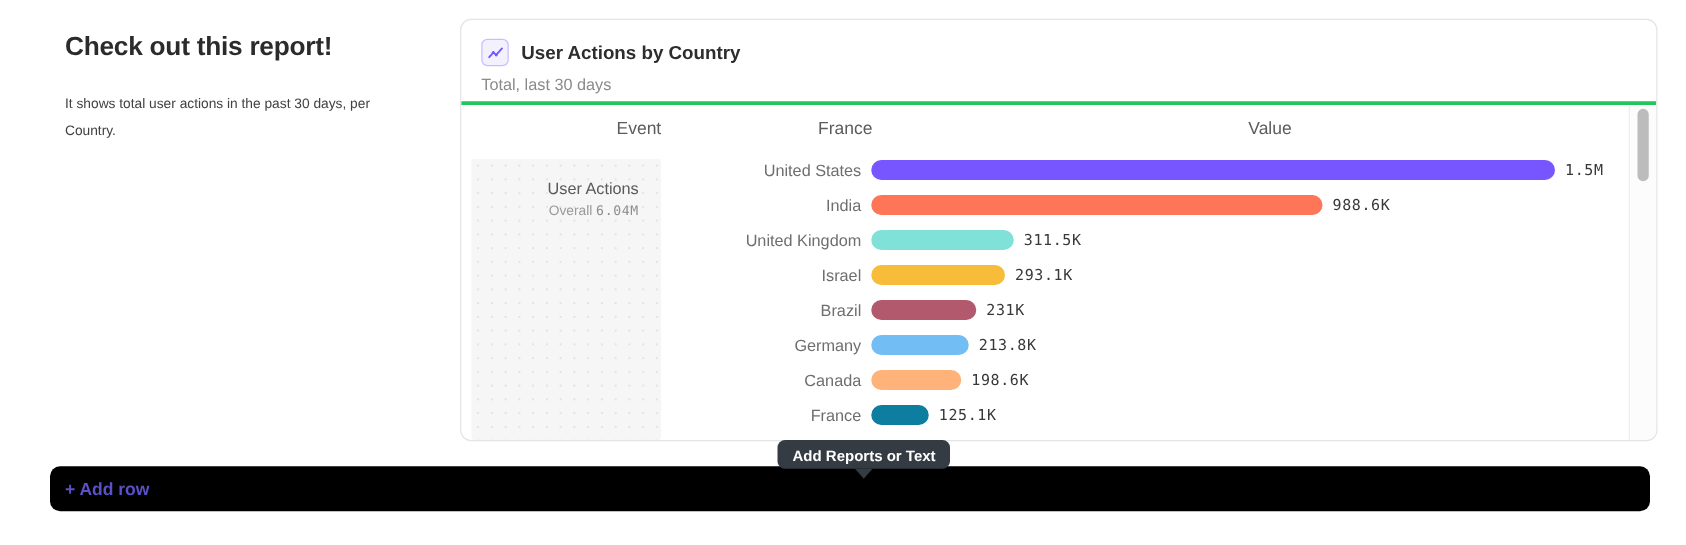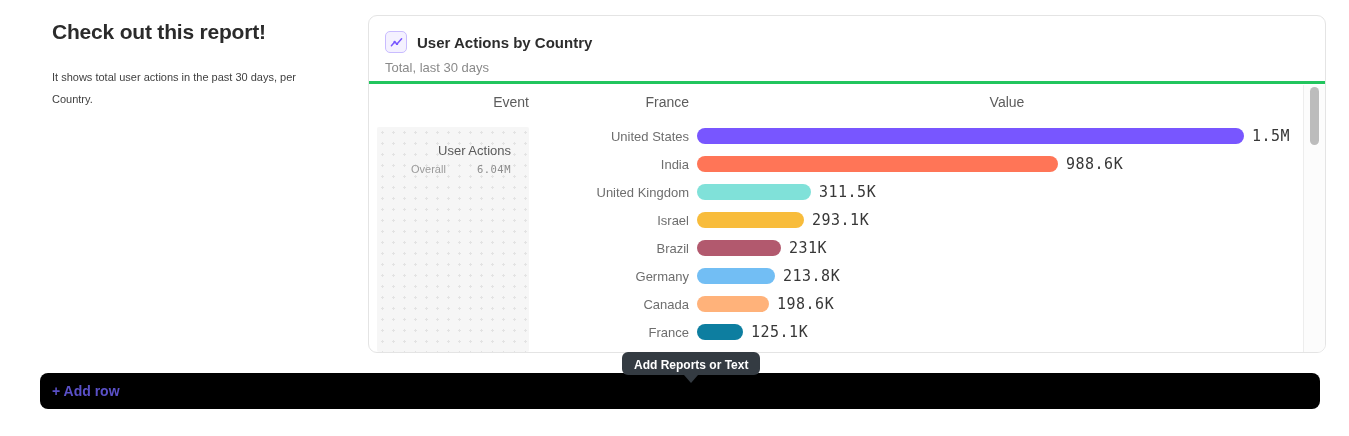--- a/index.html
+++ b/index.html
@@ -6,21 +6,21 @@
   html,body { width: 1349px; height: 436px; }
   body {
     font-family: "Liberation Sans", sans-serif;
     background: #ffffff;
     position: relative;
     overflow: hidden;
     color: #2b2b2b;
   }
 
   
-  .intro { position: absolute; left: 52px; top: 20px; width: 280px; }
+  .intro { position: absolute; left: 52px; top: 26px; width: 280px; }
   .intro h1 { font-size: 21px; font-weight: 700; color: #2b2b2b; letter-spacing: -0.2px; }
   .intro p  { margin-top: 22px; font-size: 11px; line-height: 22px; color: #414141; width: 250px; }
 
   
   .card {
     position: absolute; left: 368px; top: 15px; width: 958px; height: 338px;
     background: #fff; border: 1px solid #e4e4e4; border-radius: 9px;
     overflow: hidden;
   }
   .card-header { padding: 15px 16px 0 16px; height: 68px; border-bottom: 3px solid #22c55e; }
@@ -28,43 +28,43 @@
   .chart-icon {
     width: 22px; height: 22px; border-radius: 5px; flex: none;
     background: #f4f1ff; border: 1px solid #c9bcff;
     display: flex; align-items: center; justify-content: center;
   }
   .card-title { font-size: 15px; font-weight: 700; color: #2d2d2d; }
   .card-subtitle { margin-top: 7px; font-size: 13px; color: #8a8a8a; }
 
   
   .table-area { position: absolute; left: 0; top: 69px; right: 0; bottom: 0; }
-  .col-headers { display: flex; height: 34px; align-items: center; font-size: 14px; color: #5c5c5c; }
+  .col-headers { display: flex; height: 34px; align-items: center; font-size: 14px; color: #5c5c5c; gap: 9px; }
   .col-event   { width: 160px; text-align: right; flex: none; }
   .col-country { width: 160px; text-align: right; flex: none; }
   .col-value   { flex: 1; text-align: center; }
 
   .event-cell {
     position: absolute; left: 8px; top: 42px; bottom: 0; width: 152px;
     background: #f6f6f6; border-radius: 2px;
     background-image: radial-gradient(circle, #e3e3e3 1px, rgba(0,0,0,0) 1.2px);
     background-size: 11px 11px;
     text-align: right; padding: 16px 18px 0 0;
   }
   .event-name { font-size: 13px; color: #5a5a5a; }
   .event-overall { margin-top: 5px; font-size: 11px; color: #9b9b9b; }
-  .event-overall .num { font-family: "DejaVu Sans Mono", monospace; font-size: 10.5px; color: #8d8d8d; letter-spacing: 0.5px; margin-left: 28px; }
+  .event-overall .num { font-family: "DejaVu Sans Mono", monospace; font-size: 10.5px; color: #8d8d8d; letter-spacing: 0.5px; }
 
   .rows { margin-top: 3px; }
   .bar-row { display: flex; align-items: center; height: 28px; }
   .country-label { width: 320px; flex: none; text-align: right; font-size: 13px; color: #6e6e6e; }
   .bar { height: 16px; border-radius: 8px; margin-left: 8px; flex: none; }
   .value-label {
     margin-left: 8px; font-family: "DejaVu Sans Mono", monospace;
-    font-size: 15px; color: #383838; letter-spacing: 0.5px; white-space: nowrap;
+    font-size: 12px; color: #383838; letter-spacing: 0.5px; white-space: nowrap;
   }
 
   
   .scroll-track {
     position: absolute; top: 0; right: 0; bottom: 0; width: 22px;
     border-left: 1px solid #ededed; background: #fcfcfc;
   }
   .scroll-thumb {
     position: absolute; top: 2px; right: 6px; width: 9px; height: 58px;
     background: #bcbcbc; border-radius: 5px;

